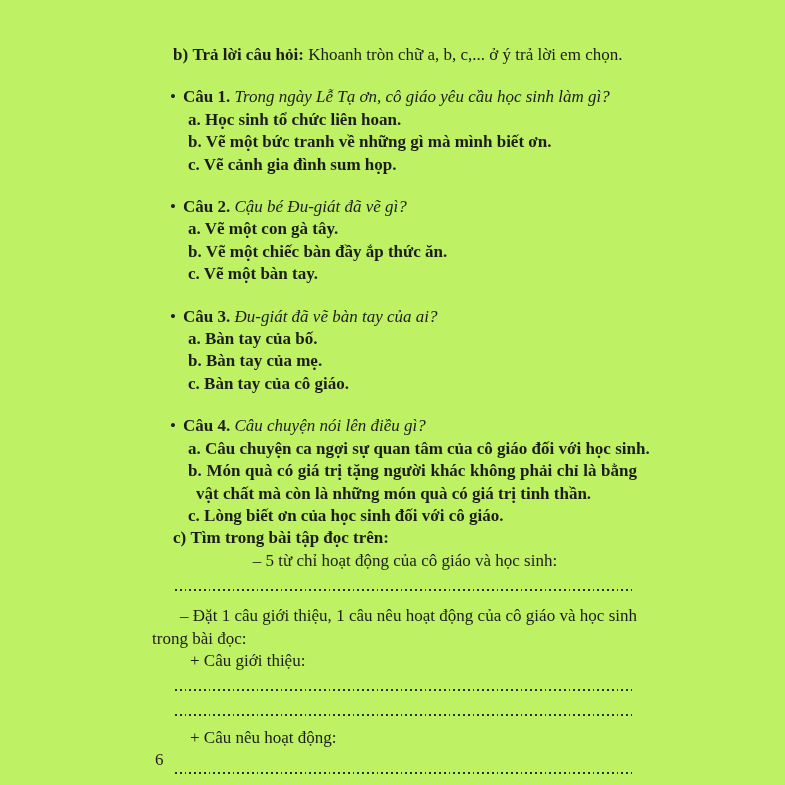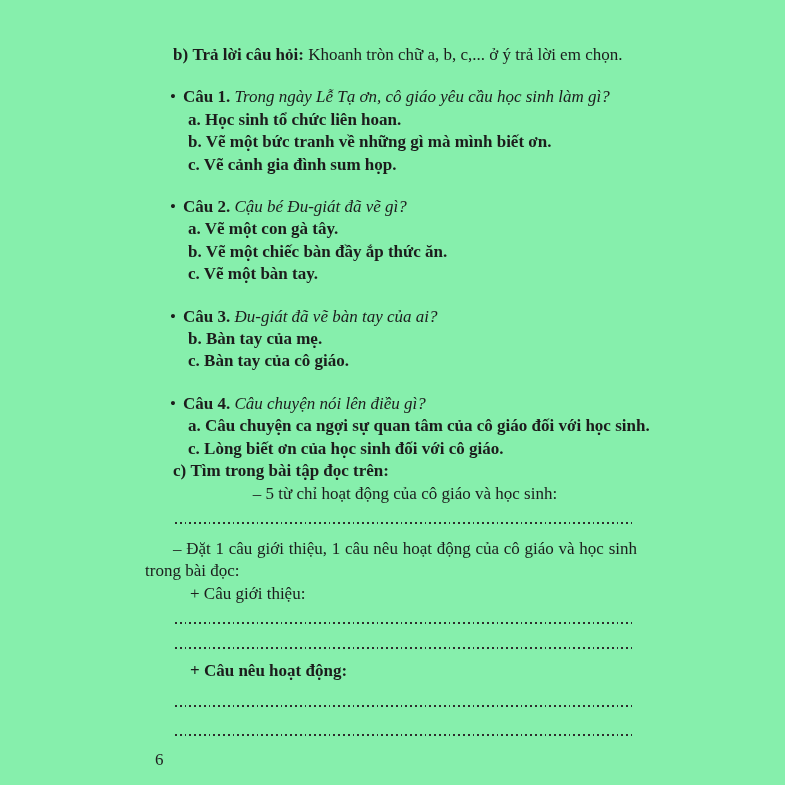--- a/index.html
+++ b/index.html
@@ -6,21 +6,21 @@
   body {
     width: 785px; height: 785px;
     background: #ffffff;
     font-family: "Liberation Serif", "DejaVu Serif", serif;
     color: #1c1c1c;
   }
   .canvas {
     position: relative;
     width: 785px; height: 785px;
     overflow: hidden;
-    background: #86efac;
+    background: #bef264;
   }
   .content {
     position: absolute;
     left: 145px; top: 44px;
     width: 492px;
     font-size: 17px;
     line-height: 22.4px;
   }
   .nowrap { white-space: nowrap; }
 
@@ -53,22 +53,22 @@
     height: 2px;
     margin-left: 30px;
     width: 457px;
     background-image: repeating-linear-gradient(
       to right, #2c2c2c 0 1.8px, transparent 1.8px 4.8px);
   }
   .mt17 { margin-top: 17px; }
   .mt23 { margin-top: 23px; }
   .mt22 { margin-top: 22px; }
   .mt27 { margin-top: 27px; }
-  .para-gap { margin-top: 14px; }
-  .sub-gap { margin-top: 11px; font-weight: bold; }
+  .para-gap { margin-top: 14px; margin-left: 7px; }
+  .sub-gap { margin-top: 11px; }
 
   .page-number {
     position: absolute;
     left: 155px; top: 750px;
     font-size: 17px;
     color: #222222;
   }
 </style>
 </head>
 <body>
@@ -114,35 +114,43 @@
     <div class="opt nowrap">
       <span>c.</span>
       <span>Vẽ một bàn tay.</span>
     </div>
 
     <div class="q-line nowrap">
       <span class="marker">•</span><span class="q-label">Câu 3.</span>
       <span class="q-text">Đu-giát đã vẽ bàn tay của ai?</span>
     </div>
     <div class="opt nowrap">
+      <span>a.</span>
+      <span>Bàn tay của bố.</span>
+    </div>
+    <div class="opt nowrap">
       <span>b.</span>
       <span>Bàn tay của mẹ.</span>
     </div>
     <div class="opt nowrap">
       <span>c.</span>
       <span>Bàn tay của cô giáo.</span>
     </div>
 
     <div class="q-line nowrap">
       <span class="marker">•</span><span class="q-label">Câu 4.</span>
       <span class="q-text">Câu chuyện nói lên điều gì?</span>
     </div>
     <div class="opt nowrap">
       <span>a.</span>
       <span>Câu chuyện ca ngợi sự quan tâm của cô giáo đối với học sinh.</span>
+    </div>
+    <div class="opt">
+      <span>b.</span>
+      <span>Món quà có giá trị tặng người khác không phải chỉ là bằng vật chất mà còn là những món quà có giá trị tinh thần.</span>
     </div>
     <div class="opt nowrap">
       <span>c.</span>
       <span>Lòng biết ơn của học sinh đối với cô giáo.</span>
     </div>
 
     <div class="sec-heading nowrap">
       <span class="sec-label">c)</span>
       <span class="sec-title">Tìm trong bài tập đọc trên:</span>
     </div>

